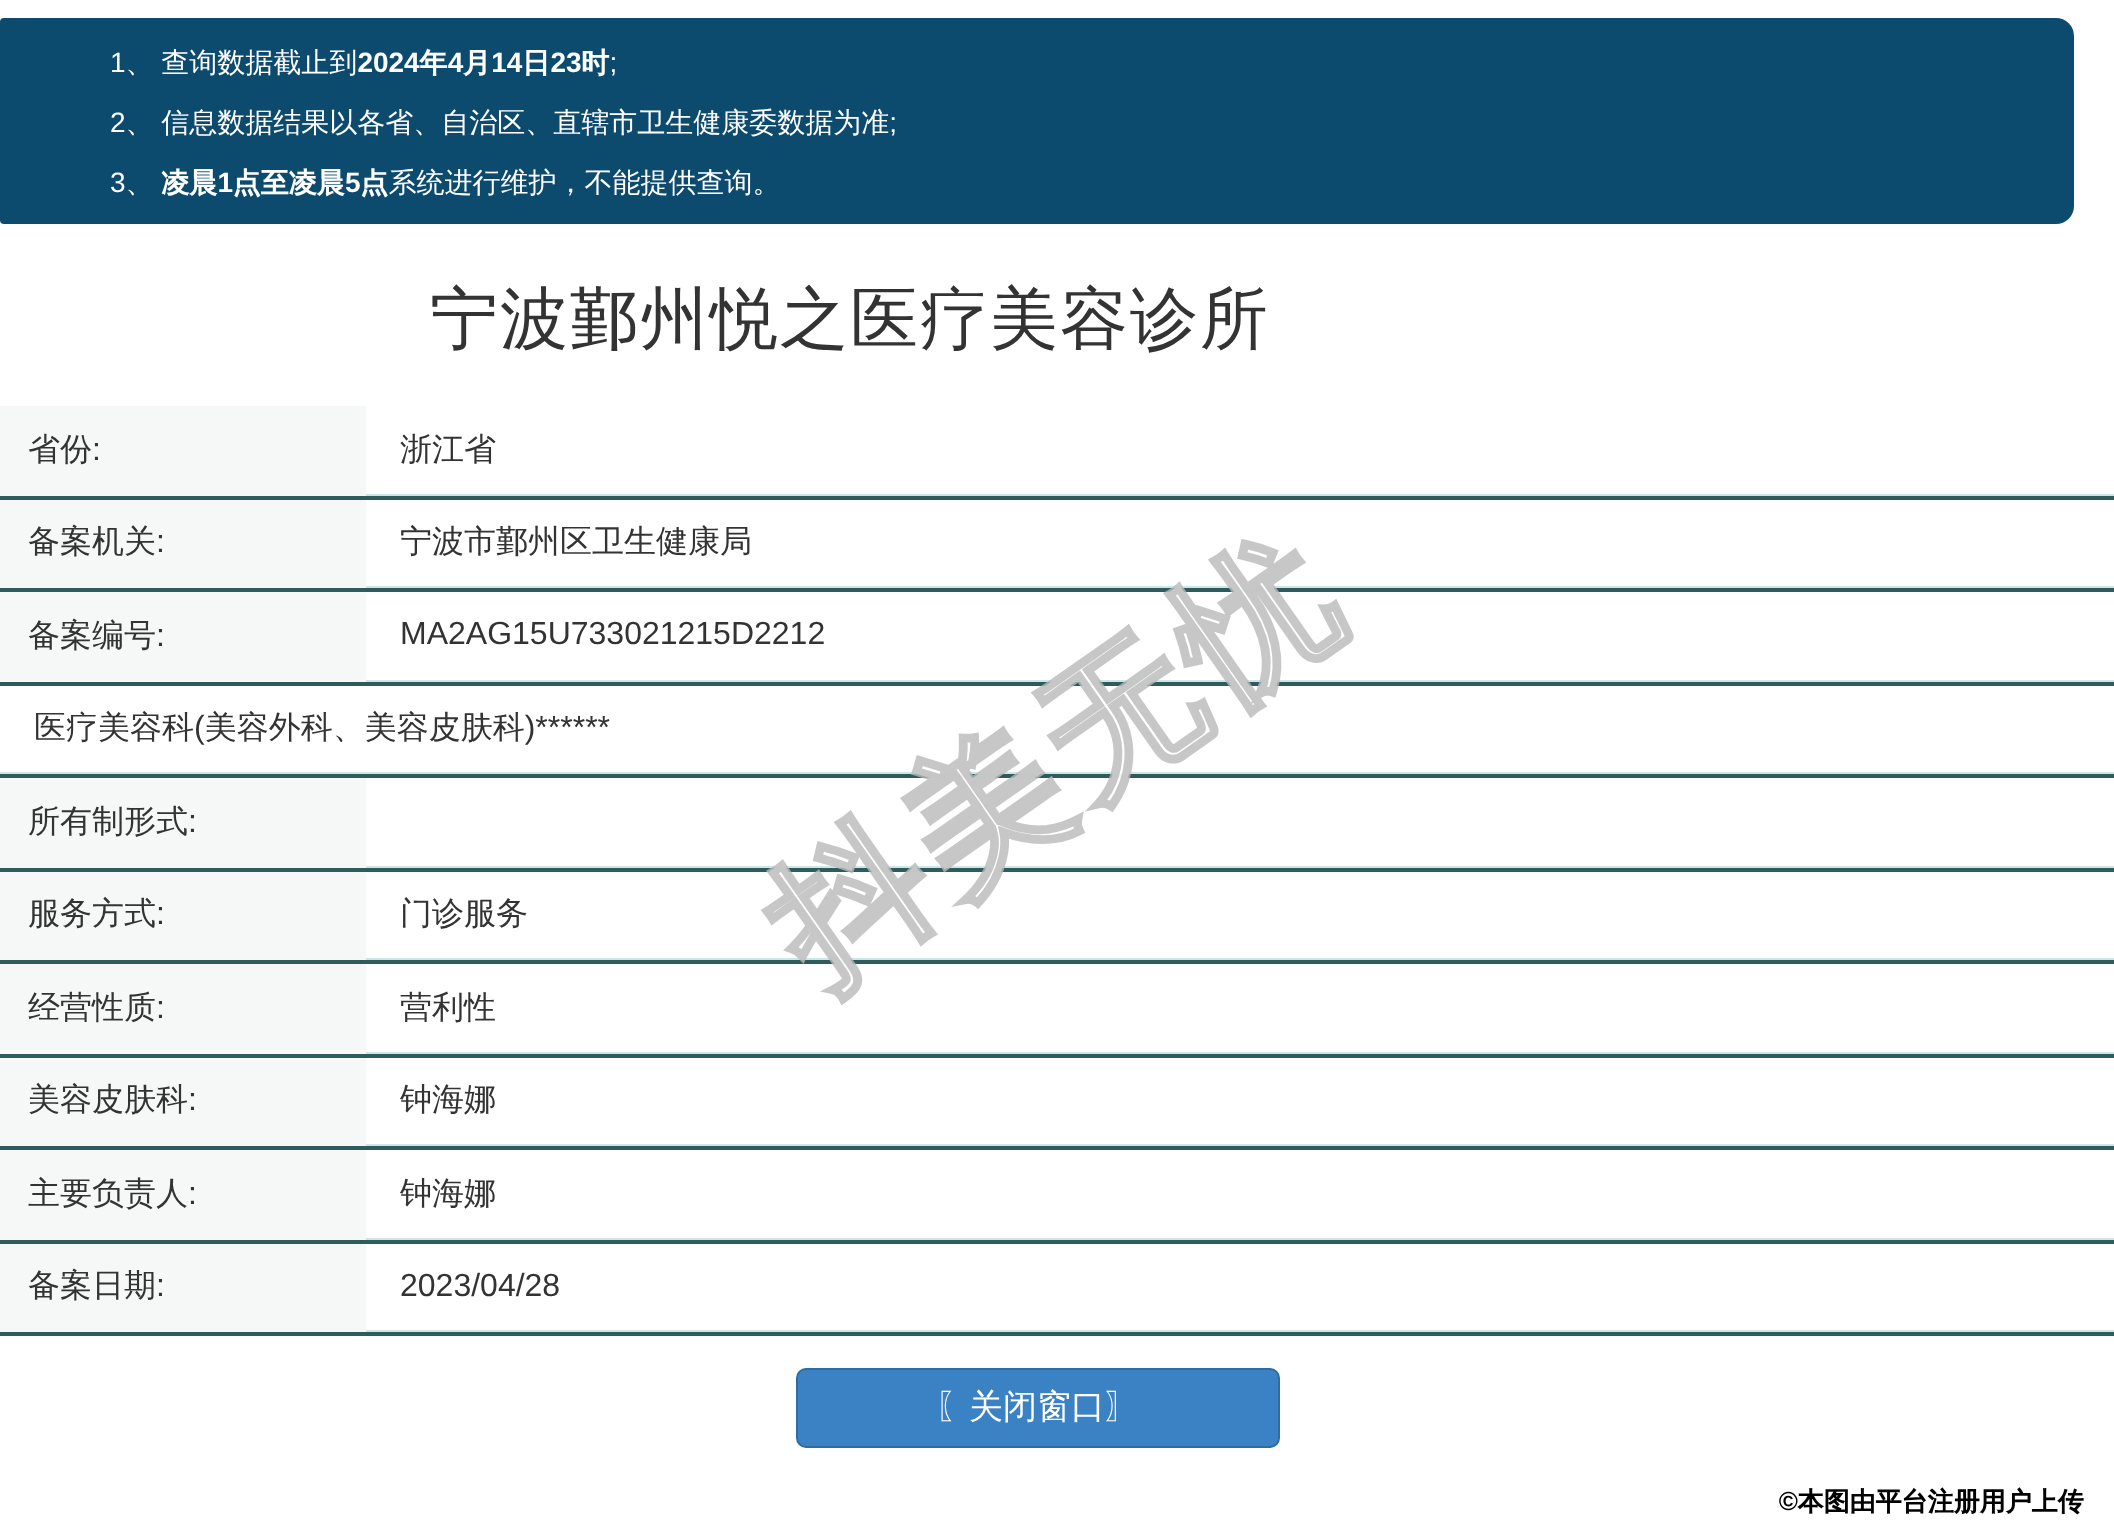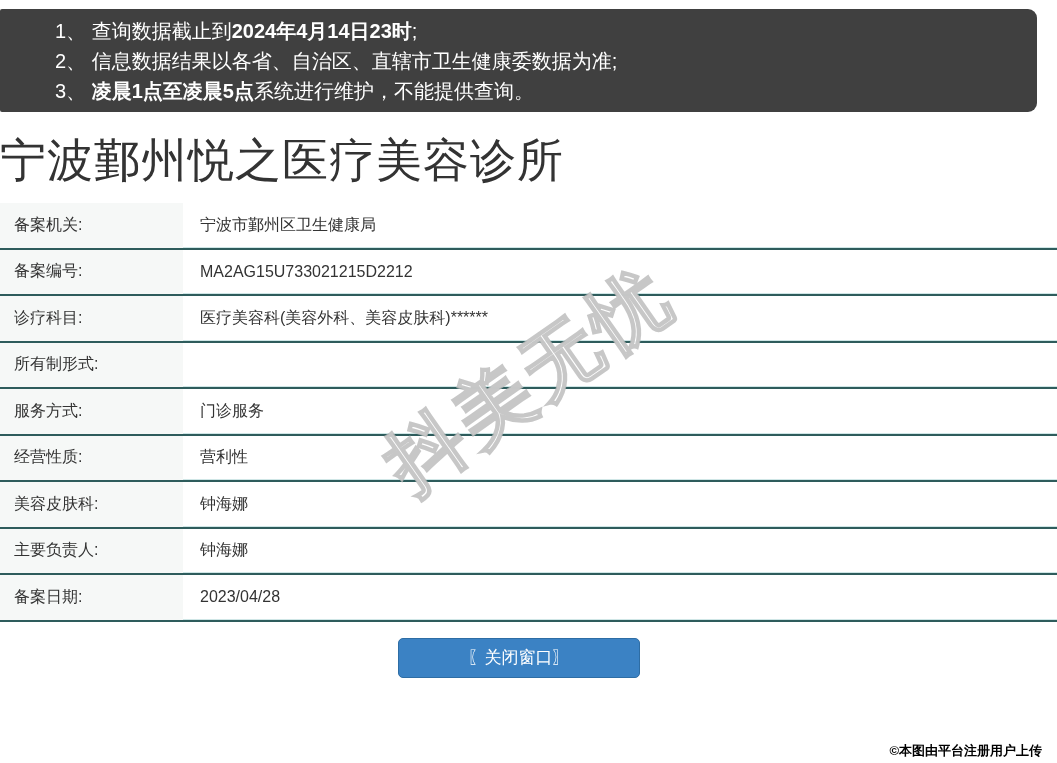--- a/index.html
+++ b/index.html
@@ -14,34 +14,35 @@
     width: 1057px;
     height: 763px;
     overflow: hidden;
     background: #ffffff;
   }
   
   .notice-banner {
     margin: 9px 20px 0 0;
     width: 1037px;
     height: 103px;
-    background: #404040;
+    background: #0c4a6e;
     border-radius: 2px 9px 9px 2px;
     color: #ffffff;
-    font-size: 20px;
+    font-size: 14px;
     line-height: 30px;
     padding: 7px 16px 0 55px;
   }
   .notice-line { white-space: nowrap; }
   .notice-line b { font-weight: 700; }
   
   .page-title {
     margin: 26px 0 21px 0;
     width: 850px;
-    font-size: 46px;
+    text-align: center;
+    font-size: 34px;
     line-height: 44px;
     color: #333333;
     font-weight: 400;
     letter-spacing: 1px;
   }
   
   .record-table { width: 1057px; }
   .record-row {
     display: flex;
     height: 46.5px;
@@ -129,29 +130,32 @@
   <div class="notice-banner">
     <div class="notice-line"><span>1、 查询数据截止到</span><b>2024年4月14日23时</b><span>;</span></div>
     <div class="notice-line"><span>2、 信息数据结果以各省、自治区、直辖市卫生健康委数据为准;</span><b></b><span></span></div>
     <div class="notice-line"><span>3、 </span><b>凌晨1点至凌晨5点</b><span>系统进行维护，不能提供查询。</span></div>
   </div>
 
   <h1 class="page-title">宁波鄞州悦之医疗美容诊所</h1>
 
   <div class="record-table">
     <div class="record-row">
+      <div class="record-label">省份:</div>
+      <div class="record-value">浙江省</div>
+    </div>
+    <div class="record-row">
       <div class="record-label">备案机关:</div>
       <div class="record-value">宁波市鄞州区卫生健康局</div>
     </div>
     <div class="record-row">
       <div class="record-label">备案编号:</div>
       <div class="record-value">MA2AG15U733021215D2212</div>
     </div>
     <div class="record-row">
-      <div class="record-label">诊疗科目:</div>
       <div class="record-value">医疗美容科(美容外科、美容皮肤科)******</div>
     </div>
     <div class="record-row">
       <div class="record-label">所有制形式:</div>
     </div>
     <div class="record-row">
       <div class="record-label">服务方式:</div>
       <div class="record-value">门诊服务</div>
     </div>
     <div class="record-row">

